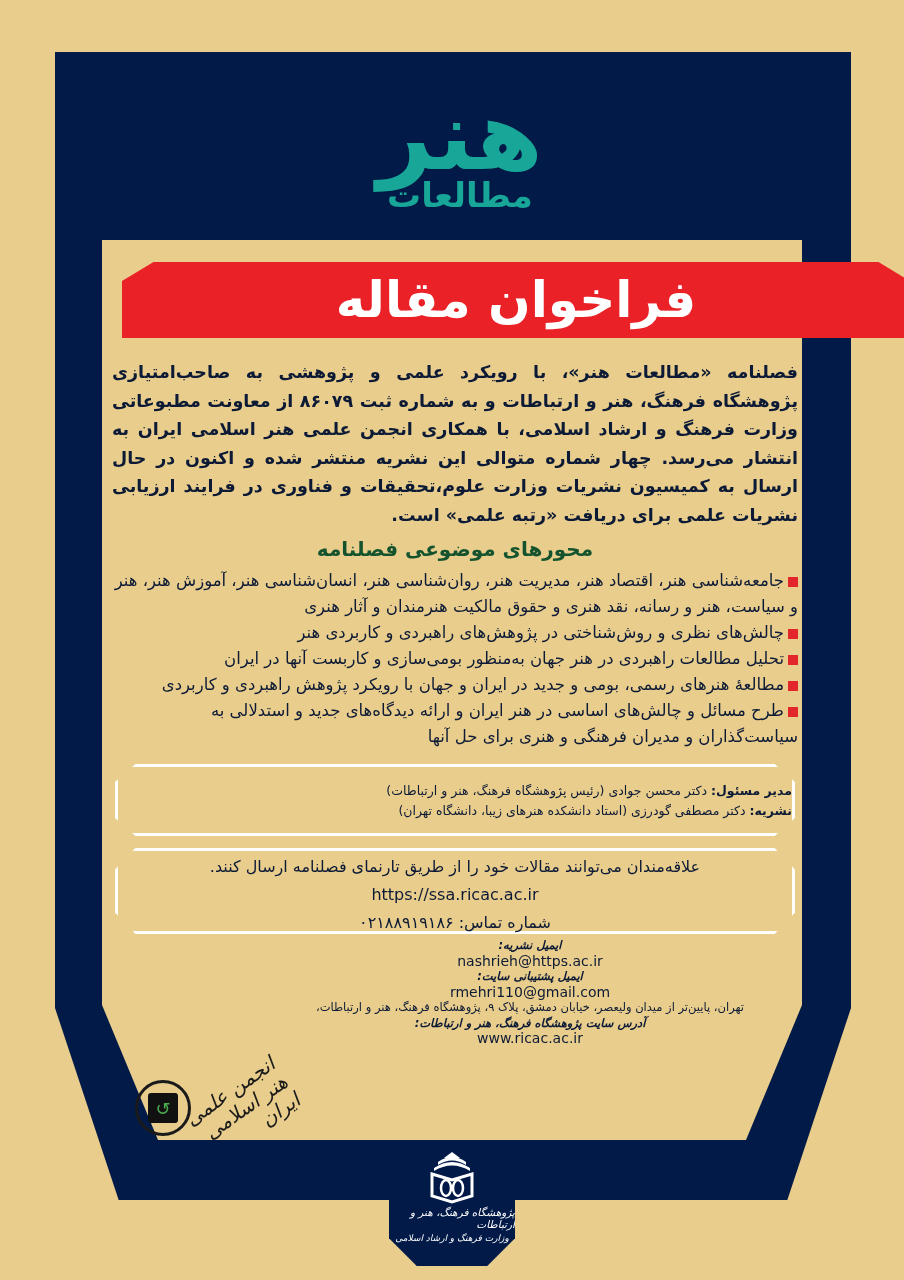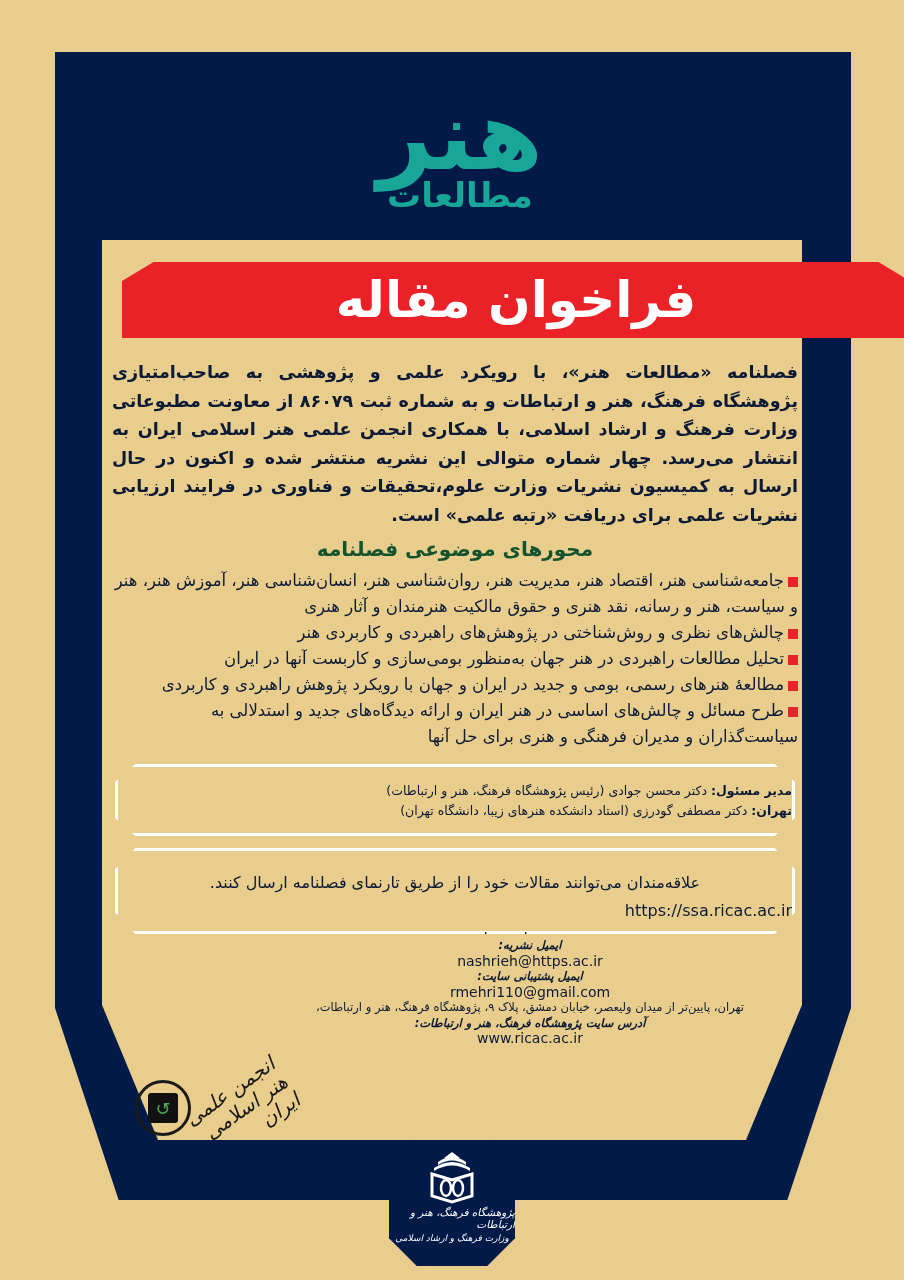--- a/index.html
+++ b/index.html
@@ -55,21 +55,21 @@
   .axes-list li { margin:0; }
   .bullet { display:inline-block; width:10px; height:10px; background:#e2262b; margin-left:4px; vertical-align:middle; }
   .box {
     position:absolute; left:115px; width:680px;
     border:3px solid #fff;
     clip-path: polygon(3% 0, 97% 0, 100% 25%, 100% 75%, 97% 100%, 3% 100%, 0 75%, 0 25%);
     direction:rtl; text-align:center; color:#0d1a36;
   }
   .box1 { top:764px; height:72px; font-size:12.5px; line-height:20px; padding-top:14px; box-sizing:border-box;text-align:right; }
   .box1 b { font-weight:bold; }
-  .box2 { top:848px; height:86px; font-size:16px; line-height:28px; padding-top:18px; box-sizing:border-box; }
+  .box2 { top:848px; height:86px; font-size:16px; line-height:28px; padding-top:2px; box-sizing:border-box; }
   .contact {
     position:absolute; left:300px; top:938px; width:460px;
     direction:rtl; text-align:center; color:#0d1a36;
     font-size:11.5px; line-height:15.5px;
   }
   .contact .mail { font-size:14px; font-family:"DejaVu Sans", sans-serif; direction:ltr; }
   .contact .lbl { font-weight:bold;font-style:italic; }
   .anjoman {
     position:absolute; left:125px; top:1068px; width:170px; height:100px;
   }
@@ -122,28 +122,28 @@
   <li><span class="bullet"></span><span>مطالعهٔ هنرهای رسمی، بومی و جدید در ایران و جهان با رویکرد پژوهش راهبردی و کاربردی</span></li>
   <li><span class="bullet"></span><span>طرح مسائل و چالش‌های اساسی در هنر ایران و ارائه دیدگاه‌های جدید و استدلالی به سیاست‌گذاران و مدیران فرهنگی و هنری برای حل آنها</span></li>
 </ul>
 
 <div class="box box1">
   <div>
     <b>مدیر مسئول:</b>
     <span>دکتر محسن جوادی (رئیس پژوهشگاه فرهنگ، هنر و ارتباطات)</span>
   </div>
   <div>
-    <b>تهران:</b>
+    <b>نشریه:</b>
     <span>دکتر مصطفی گودرزی (استاد دانشکده هنرهای زیبا، دانشگاه تهران)</span>
   </div>
 </div>
 
 <div class="box box2">
   <div>علاقه‌مندان می‌توانند مقالات خود را از طریق تارنمای فصلنامه ارسال کنند.</div>
-  <div style="direction:ltr;text-align:right;">https://ssa.ricac.ac.ir</div>
+  <div style="direction:ltr;">https://ssa.ricac.ac.ir</div>
   <div>شماره تماس: ۰۲۱۸۸۹۱۹۱۸۶</div>
 </div>
 
 <div class="contact">
   <div class="lbl">ایمیل نشریه:</div>
   <div class="mail">nashrieh@https.ac.ir</div>
   <div class="lbl">ایمیل پشتیبانی سایت:</div>
   <div class="mail">rmehri110@gmail.com</div>
   <div>تهران، پایین‌تر از میدان ولیعصر، خیابان دمشق، پلاک ۹، پژوهشگاه فرهنگ، هنر و ارتباطات،</div>
   <div class="lbl">آدرس سایت پژوهشگاه فرهنگ، هنر و ارتباطات:</div>

